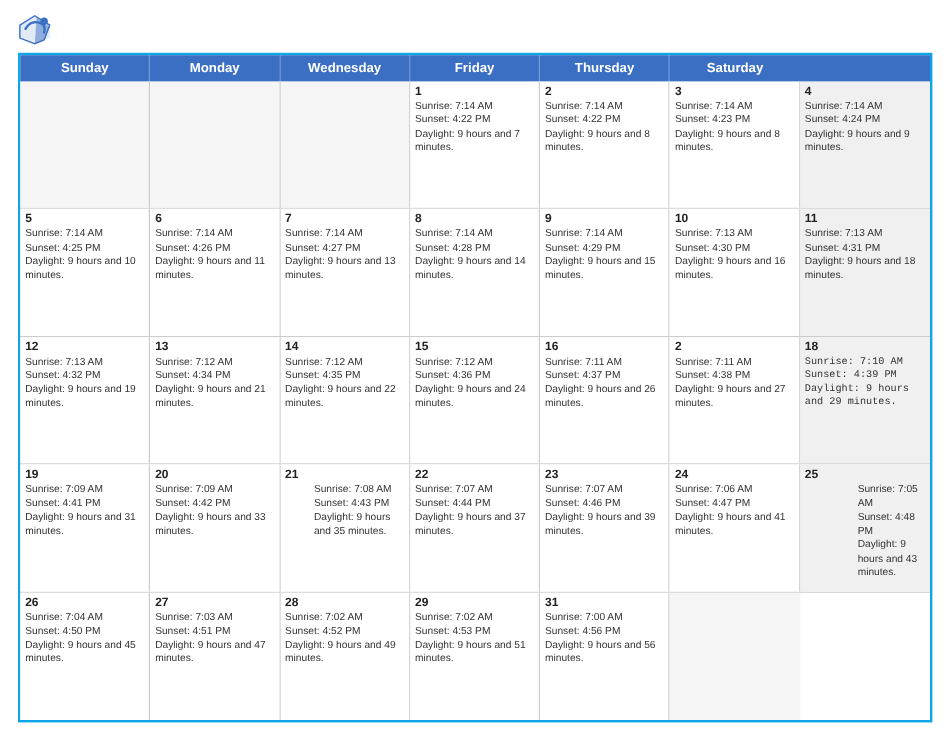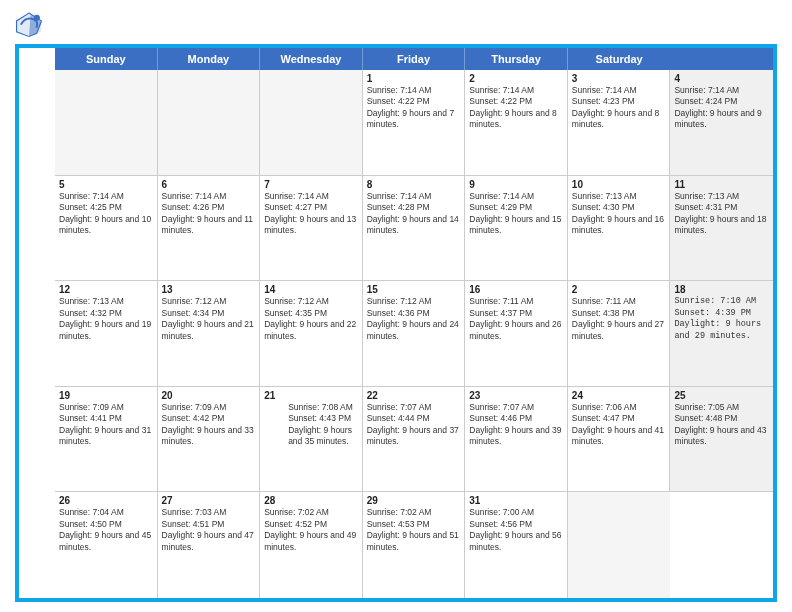--- a/index.html
+++ b/index.html
@@ -57,22 +57,21 @@
       line-height: 1.1;
     }
     .location {
       font-size: 13px;
       color: #444;
     }
     .calendar {
       flex: 1;
       display: flex;
       flex-direction: column;
-      border: 4px solid #0ea5e9;
-      padding-left: 36px;
+      border: 2px solid #0ea5e9;
     }
     .cal-header {
       display: grid;
       grid-template-columns: repeat(7, 1fr);
       background: #3a6fc4;
     }
     .cal-header-cell {
       color: #fff;
       font-size: 11px;
       font-weight: bold;
@@ -299,21 +298,21 @@
 Daylight: 9 hours and 39 minutes.</div>
           </div>
           <div class="cal-cell">
             <div class="day-num">24</div>
             <div class="cell-text" style="white-space: pre-line;">Sunrise: 7:06 AM
 Sunset: 4:47 PM
 Daylight: 9 hours and 41 minutes.</div>
           </div>
           <div class="cal-cell shade">
             <div class="day-num">25</div>
-            <div class="cell-text" style="white-space: pre-line;">Sunrise: 7:05 AM
+            <div class="cell-text" style="white-space: pre-line; margin-left: 44px;">Sunrise: 7:05 AM
 Sunset: 4:48 PM
 Daylight: 9 hours and 43 minutes.</div>
           </div>
         </div>
         <div class="cal-row">
           <div class="cal-cell">
             <div class="day-num">26</div>
             <div class="cell-text" style="white-space: pre-line;">Sunrise: 7:04 AM
 Sunset: 4:50 PM
 Daylight: 9 hours and 45 minutes.</div>

